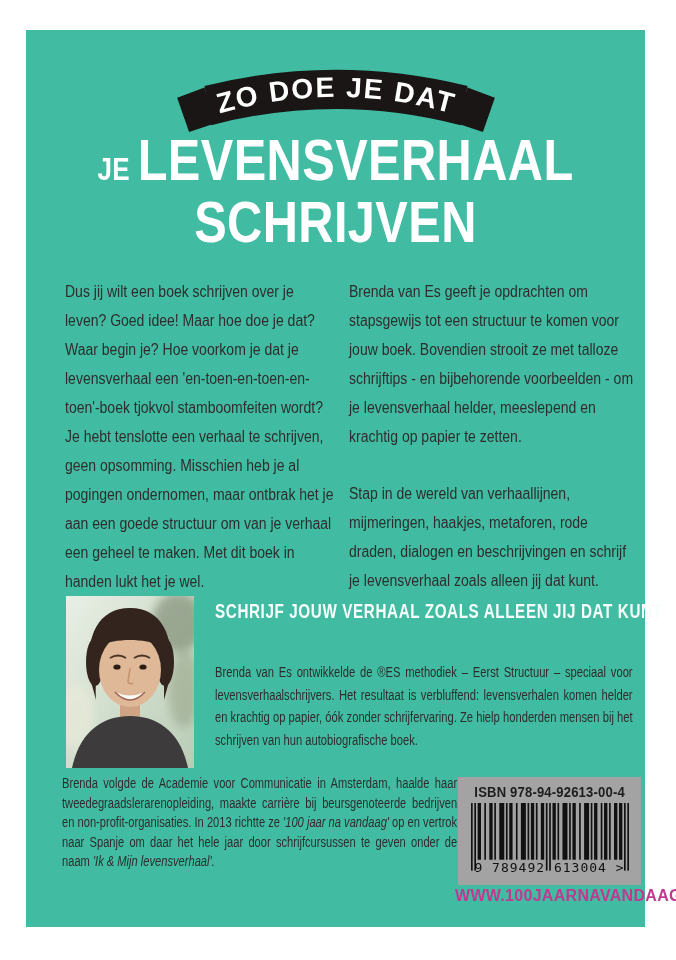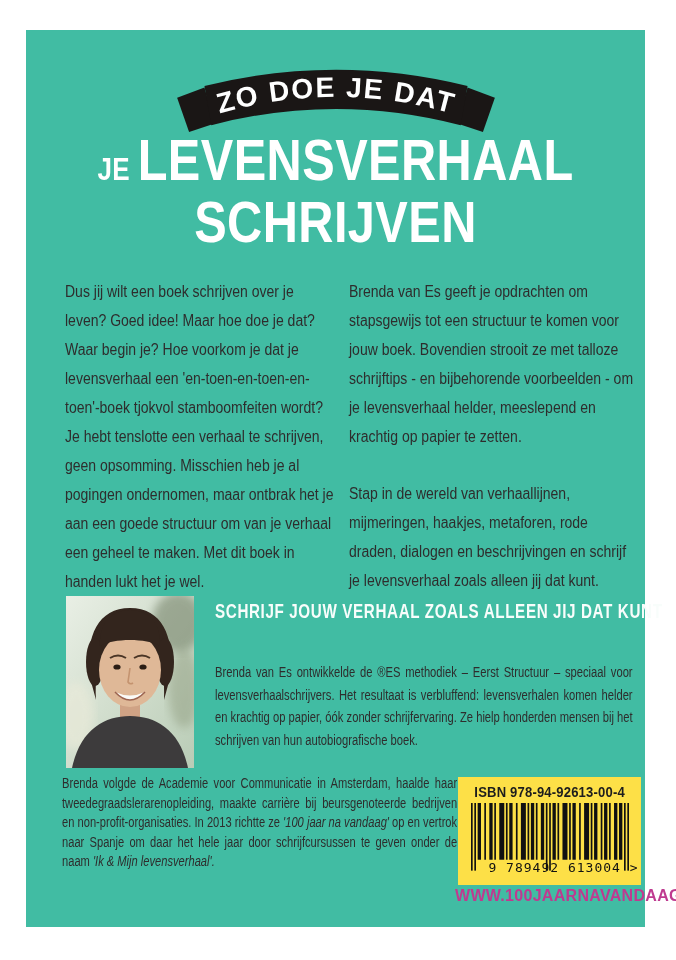--- a/index.html
+++ b/index.html
@@ -52,30 +52,30 @@
     transform:scaleX(0.8); transform-origin:0 0;
   }
   
   .history {
     position:absolute; left:36px; top:744px; width:497px;
     color:#2e2d2d; font-size:14px; line-height:19.6px; text-align:justify;
     transform:scaleX(0.795); transform-origin:0 0;
   }
   .isbn-box {
     position:absolute; left:432px; top:747px; width:183px; height:108px;
-    background:#fde047; display:flex; flex-direction:column; align-items:center;
+    background:#a3a3a3; display:flex; flex-direction:column; align-items:center;
   }
   .isbn-label {
     margin-top:7px; color:#1d1d1d; font-size:14.5px; font-weight:bold;
     white-space:nowrap; letter-spacing:0.2px; transform:scaleX(0.9);
   }
   .barcode { position:relative; margin-top:3px; width:158px; height:72px; }
   .barcode svg { width:100%; height:100%; display:block; }
   .barcode-digits {
-    position:absolute; left:14px; bottom:0; width:100%; text-align:center;
+    position:absolute; left:0; bottom:0; width:100%; text-align:center;
     font-family:"DejaVu Sans Mono", monospace; font-size:13px; color:#111111;
     letter-spacing:1px;
   }
   .website {
     position:absolute; left:429px; top:857px; width:186px; text-align:center;
     color:#bf3a90; font-size:16px; font-weight:bold; letter-spacing:0.3px;
     white-space:nowrap;
   }
 </style>
 </head>

